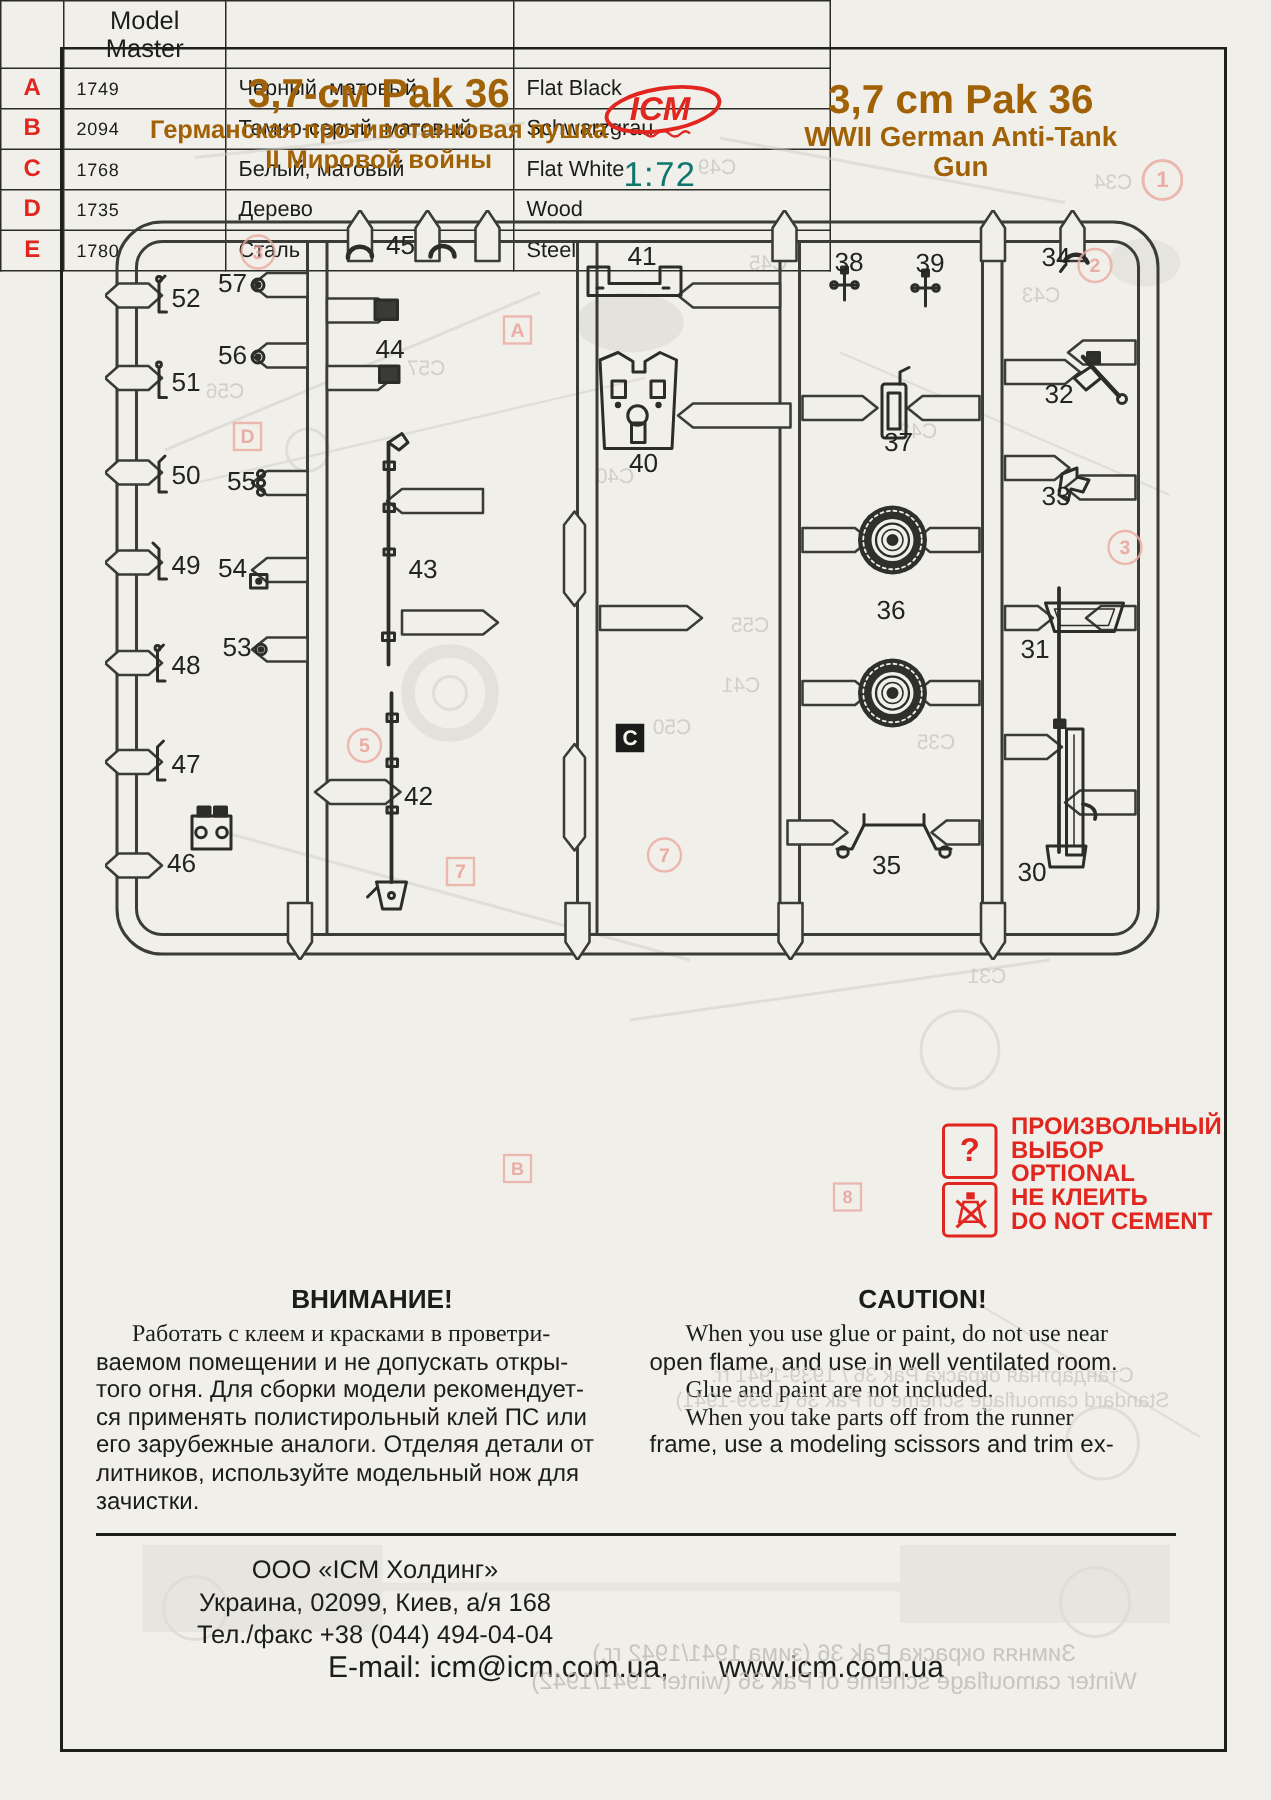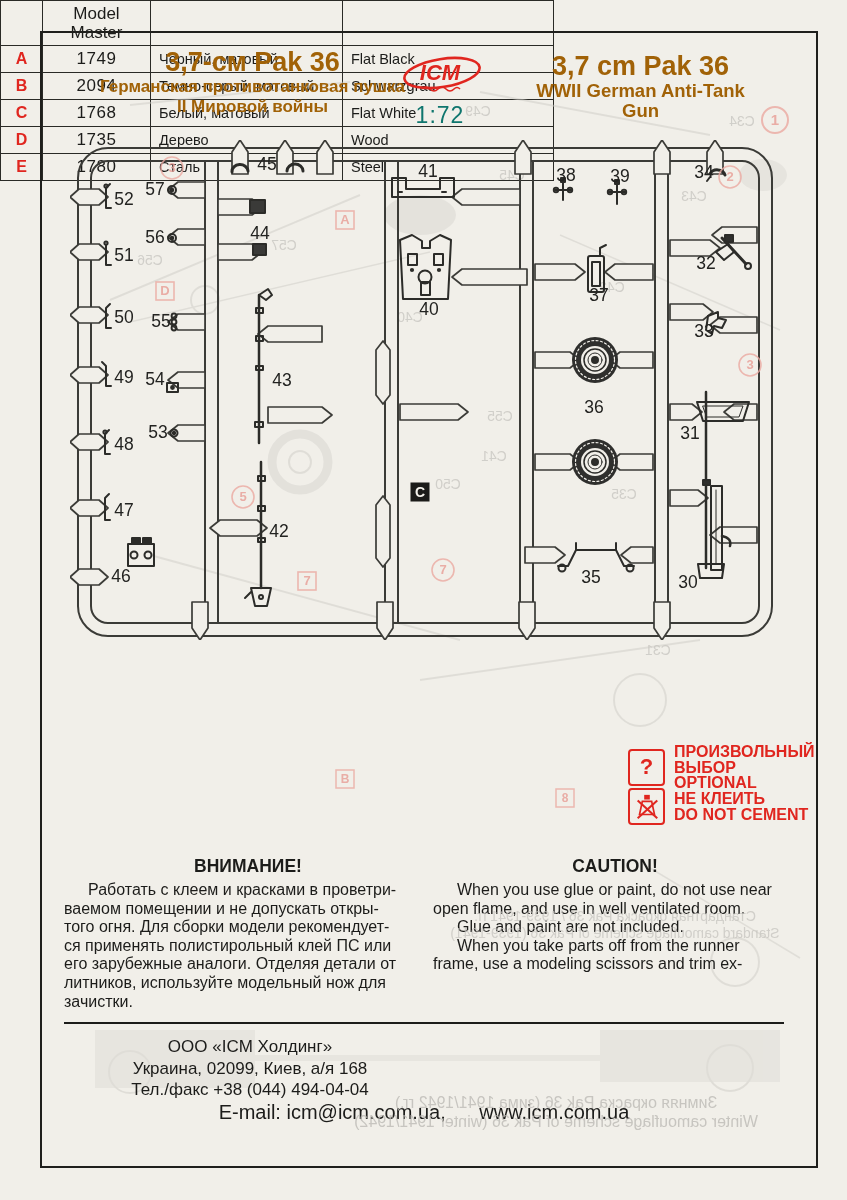--- a/index.html
+++ b/index.html
@@ -23,32 +23,32 @@
   #logo-block{left:392px;top:56px;width:96px;text-align:center;}
   #logo-scale{font-size:23px;font-weight:normal;color:#0f766e;letter-spacing:1px;margin-top:-2px;}
   
   #sprue{left:70px;top:140px;}
   
   #paint-table{left:68px;top:666px;border-collapse:collapse;table-layout:fixed;}
   #paint-table td{border:1.6px solid #2a2a26;padding:0 8px;height:26px;font-size:14.5px;
                   overflow:hidden;white-space:nowrap;}
   #paint-table tr.hdr td{height:44px;font-size:17px;text-align:center;white-space:normal;line-height:19px;}
   #paint-table td.letter{color:#e0261f;font-weight:bold;font-size:16px;text-align:center;}
-  #paint-table td.code{font-size:17px;text-align:center;letter-spacing:.5px;}
+  #paint-table td.code{font-size:12px;letter-spacing:.5px;}
   
   .legend-item{position:absolute;display:flex;align-items:center;gap:9px;}
   .legend-box{width:33px;height:33px;border:2.6px solid #e0261f;border-radius:4px;flex:0 0 auto;
               display:flex;align-items:center;justify-content:center;}
   .legend-q{color:#e0261f;font-size:22px;font-weight:bold;}
   .legend-txt{color:#e0261f;font-weight:bold;font-size:16px;line-height:15.5px;}
   
   .caution-title{font-weight:bold;font-size:17.5px;text-align:center;margin-bottom:4px;}
   .caution-body{font-size:16px;line-height:18.6px;}
   .caution-body .line{white-space:nowrap;}
-  .caution-body .indent{padding-left:24px;}
+  .caution-body .indent{padding-left:24px;font-family:Liberation Serif, serif;}
   #caution-ru{left:64px;top:856px;width:368px;}
   #caution-en{left:433px;top:856px;width:364px;}
   #footer-rule{left:64px;top:1022px;width:720px;height:2.4px;background:#1c1c1a;}
   .footer-block{font-size:17px;line-height:21.5px;text-align:center;}
   #footer-left{left:85px;top:1036px;width:330px;}
   #footer-right{left:445px;top:1036px;width:330px;}
   #footer-email{left:65px;top:1101px;width:718px;text-align:center;font-size:20px;}
   #footer-email span{margin:0 14px;}
 </style>
 </head>

